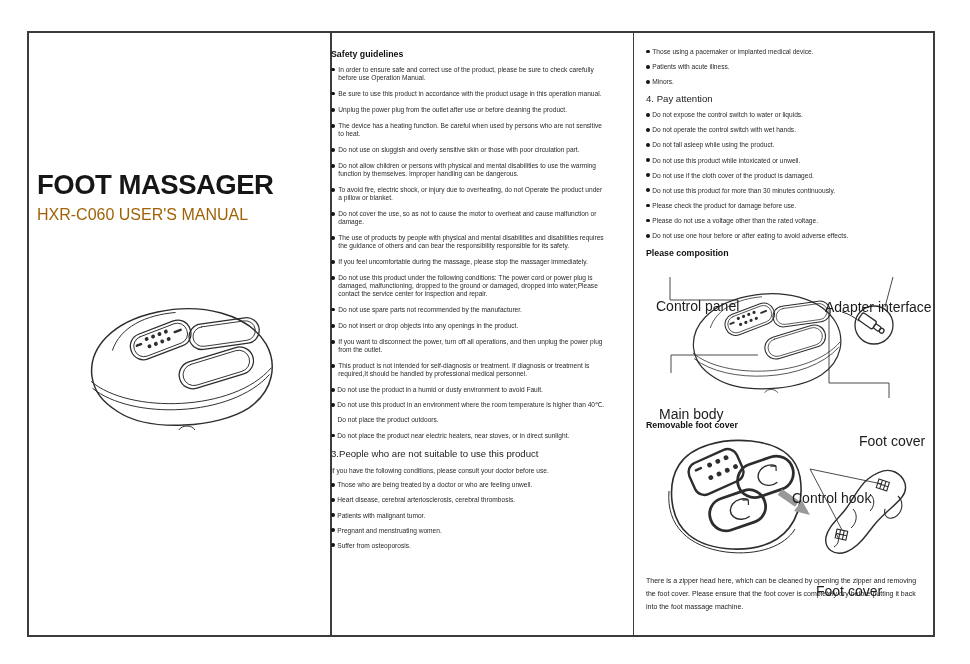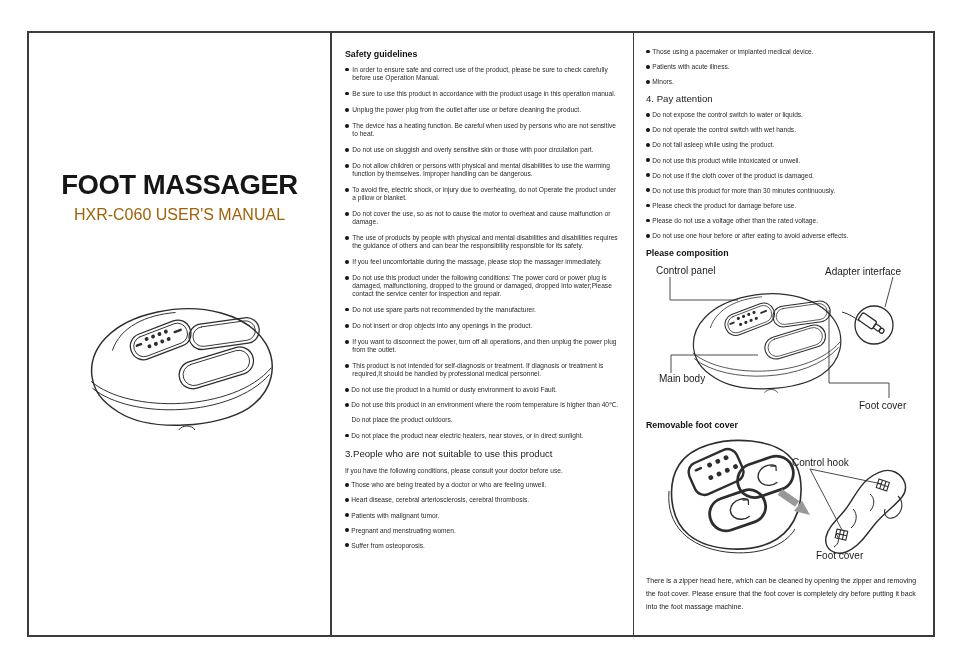--- a/index.html
+++ b/index.html
@@ -8,45 +8,45 @@
     font-family:"Liberation Sans","DejaVu Sans",sans-serif;color:#1c1c1c;
     overflow:hidden;
   }
   .sheet{
     position:absolute;left:27px;top:31px;width:908px;height:606px;
     border:2px solid #3c3c3c;box-sizing:border-box;background:#fff;
   }
   .vdivider{position:absolute;top:0;bottom:0;width:1.5px;background:#3c3c3c;}
   .col{position:absolute;top:0;bottom:0;box-sizing:border-box;}
   .col-left{left:0;width:301px;}
-  .col-mid{left:302px;width:302px;padding:16px 12px 4px 14px;}
+  .col-mid{left:288px;width:302px;padding:16px 12px 4px 14px;}
   .col-right{left:604px;width:268px;padding:15px 9px 0 13px;}
 
   
-  .cover{text-align:center;}
+  .cover{text-align:left;padding-left:8px;}
   .cover-title{margin-top:138px;font-size:27.5px;font-weight:bold;letter-spacing:-0.5px;color:#161616;line-height:28px;}
   .cover-sub{margin-top:7px;font-size:16px;color:#a16207;}
   .cover-art{position:absolute;left:56px;top:255px;}
 
   
   .sec-head{font-size:8.8px;font-weight:bold;color:#111;margin:0 0 7px 0;}
   .sec-num{font-size:9.6px;font-weight:normal;color:#222;margin:2px 0 8px 0;}
   .intro{font-size:6.6px;line-height:7.7px;color:#2a2a2a;margin:0 0 7px 0;}
   .brow{display:flex;gap:3.5px;margin:0 0 8.5px 0;}
   .brow .dot{width:3.8px;height:3.8px;border-radius:50%;background:#141414;flex:none;margin-top:1.7px;}
   .btxt{font-size:6.6px;line-height:7.7px;color:#2a2a2a;}
   .tight .brow{margin-bottom:7.4px;gap:2.5px;}
   .note-line{font-size:6.6px;line-height:7.7px;color:#2a2a2a;margin:0 0 8px 6.5px;}
 
   
   .diagram{position:relative;}
   .diagram-comp{width:282px;height:152px;margin:3px 0 3px 0;}
   .diagram-rem{width:282px;height:133px;margin:4px 0 0 0;}
   .diagram svg{position:absolute;left:0;top:0;}
-  .dlabel{position:absolute;font-size:10px;color:#1b1b1b;white-space:nowrap;}
+  .dlabel{position:absolute;font-size:14px;color:#1b1b1b;white-space:nowrap;margin-top:33px;}
   .lab-control{left:10px;top:3px;}
   .lab-adapter{left:179px;top:4px;}
   .lab-mainbody{left:13px;top:111px;}
   .lab-footcover1{left:213px;top:138px;}
   .lab-velcro{left:146px;top:23px;}
   .lab-footcover2{left:170px;top:116px;}
   .zipper-note{font-size:7px;line-height:13px;color:#222;width:274px;margin-top:7px;}
   .defs-holder{position:absolute;width:0;height:0;overflow:hidden;}
 </style>
 </head>

